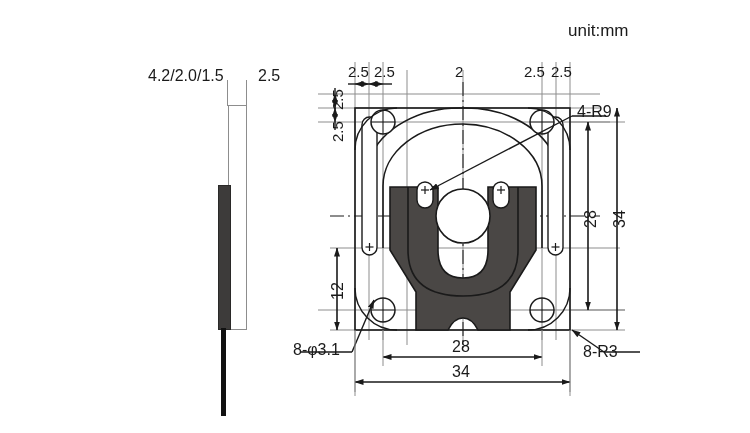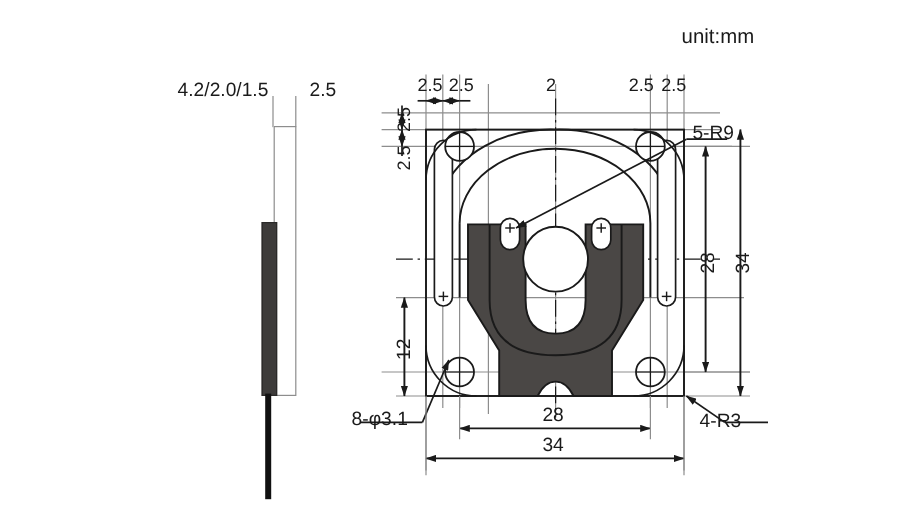--- a/index.html
+++ b/index.html
@@ -267,17 +267,17 @@
   <div class="lbl lbl-dim-sm rot90" style="left:330px; top:110px;">2.5</div>
   <div class="lbl lbl-dim-sm rot90" style="left:330px; top:142px;">2.5</div>
   <div class="lbl lbl-dim rot90" style="left:330px; top:300px;">12</div>
 
   <div class="lbl lbl-dim rot90" style="left:583px; top:228px;">28</div>
   <div class="lbl lbl-dim rot90" style="left:612px; top:228px;">34</div>
 
   <div class="lbl lbl-dim" style="left:452px; top:339px;">28</div>
   <div class="lbl lbl-dim" style="left:452px; top:364px;">34</div>
 
-  <div class="lbl lbl-dim" style="left:577px; top:104px;">5-R9</div>
-  <div class="lbl lbl-dim" style="left:583px; top:344px;">4-R3</div>
+  <div class="lbl lbl-dim" style="left:577px; top:104px;">4-R9</div>
+  <div class="lbl lbl-dim" style="left:583px; top:344px;">8-R3</div>
   <div class="lbl lbl-dim" style="left:293px; top:342px;">8-φ3.1</div>
 
 </div>
 
 </body></html>

